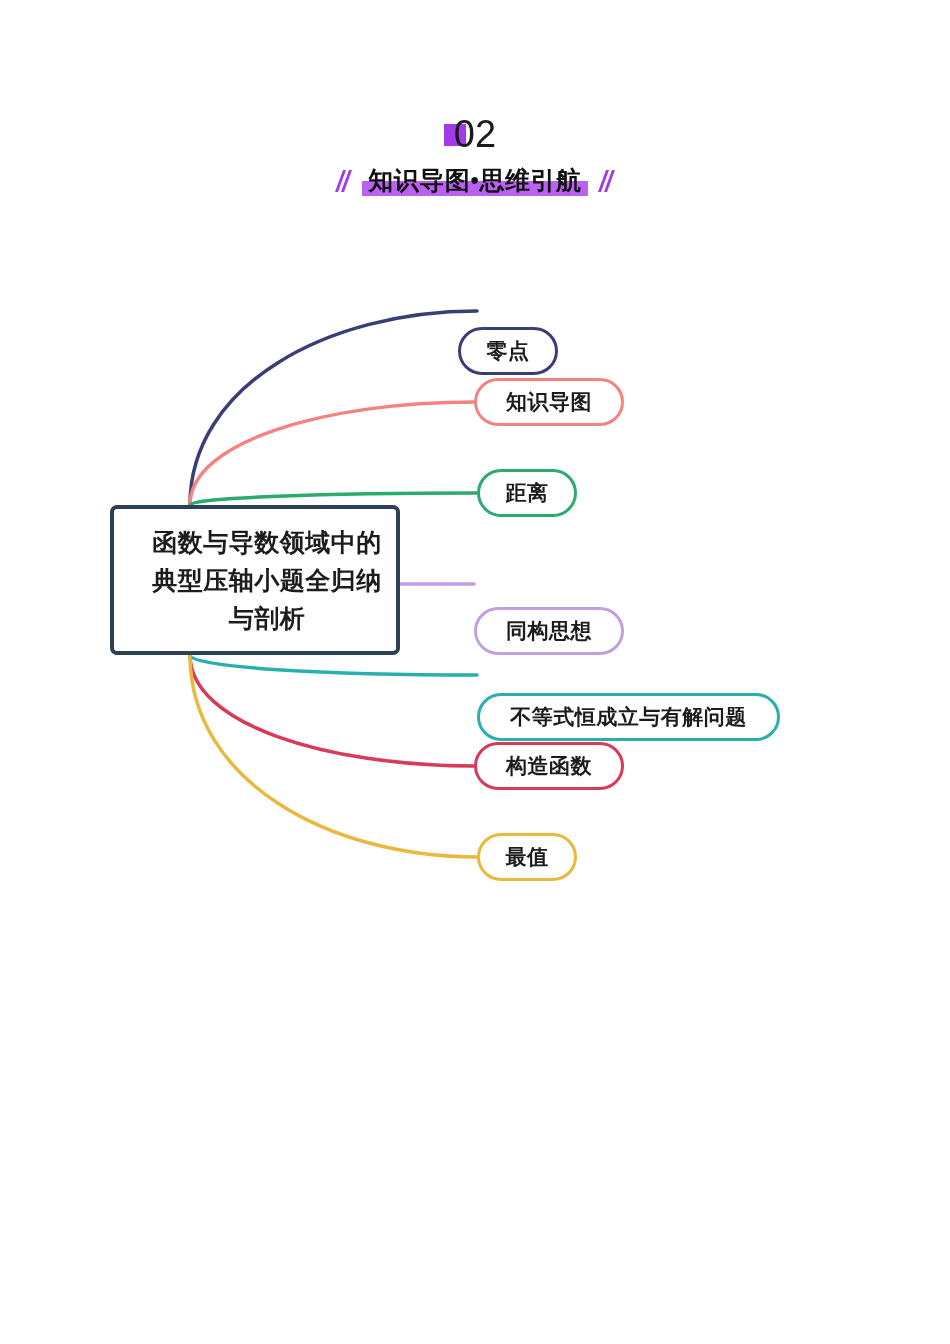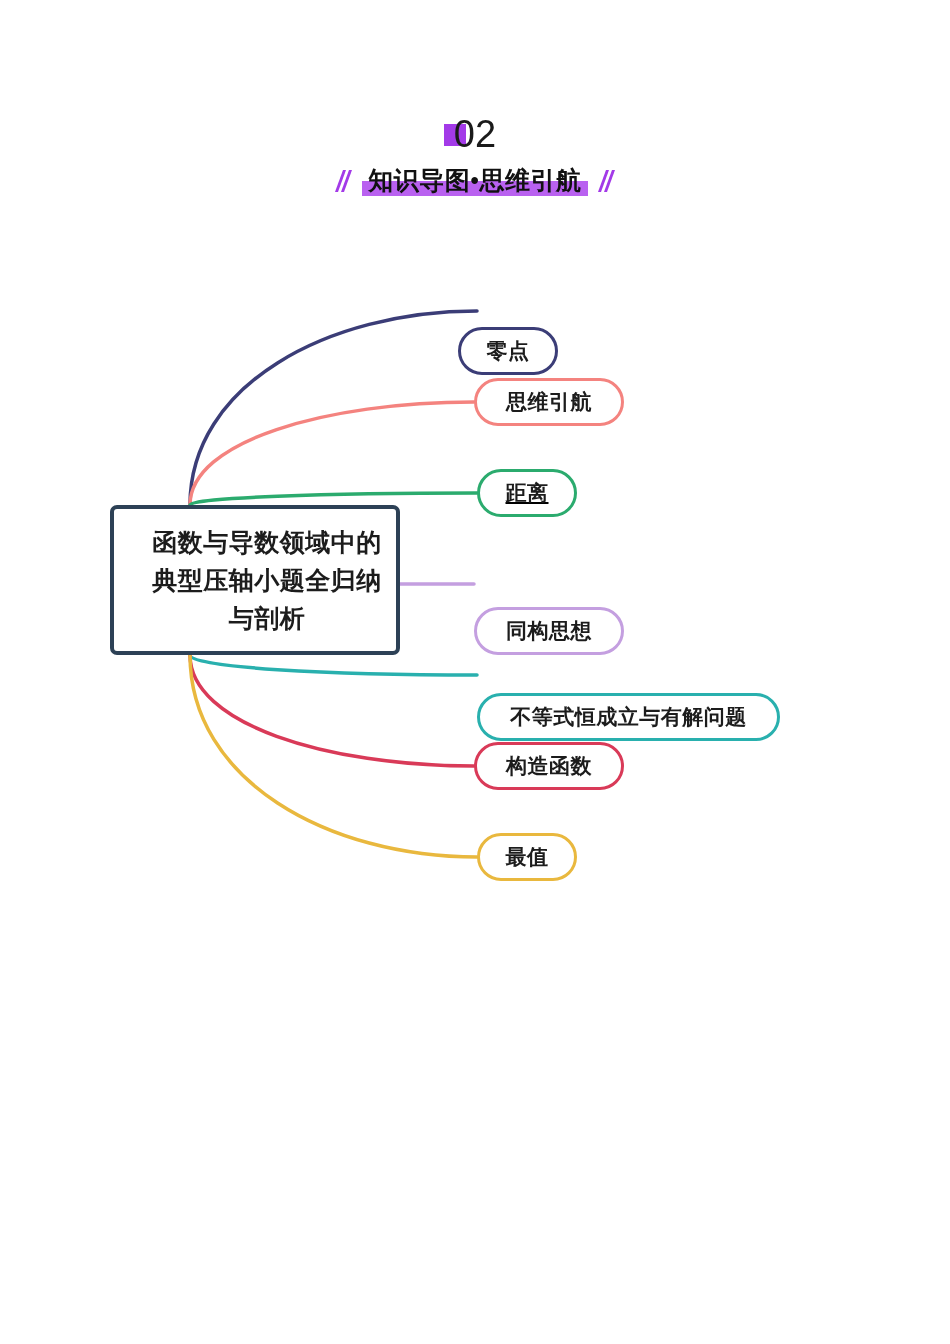--- a/index.html
+++ b/index.html
@@ -215,23 +215,23 @@
 
   <div id="central-node" style="border-color: rgb(45, 65, 86);">
     <div id="central-node-label">函数与导数领域中的典型压轴小题全归纳与剖析</div>
   </div>
 
   <div id="branch-nodes">
       <div class="branch-node" style="left: 458px; top: 37px; width: 100px; border-color: rgb(59, 61, 119); margin-top: 40px;">
         <span class="branch-label">零点</span>
       </div>
       <div class="branch-node" style="left: 474px; top: 128px; width: 150px; border-color: rgb(244, 131, 127);">
-        <span class="branch-label">思维引航</span>
-      </div>
-      <div class="branch-node" style="left: 477px; top: 219px; width: 100px; border-color: rgb(43, 171, 110); text-decoration: underline;">
+        <span class="branch-label">知识导图</span>
+      </div>
+      <div class="branch-node" style="left: 477px; top: 219px; width: 100px; border-color: rgb(43, 171, 110);">
         <span class="branch-label">距离</span>
       </div>
       <div class="branch-node" style="left: 474px; top: 310px; width: 150px; border-color: rgb(196, 159, 224); margin-top: 47px;">
         <span class="branch-label">同构思想</span>
       </div>
       <div class="branch-node" style="left: 477px; top: 399px; width: 303px; border-color: rgb(41, 176, 174); margin-top: 44px;">
         <span class="branch-label">不等式恒成立与有解问题</span>
       </div>
       <div class="branch-node" style="left: 474px; top: 492px; width: 150px; border-color: rgb(217, 58, 88);">
         <span class="branch-label">构造函数</span>

